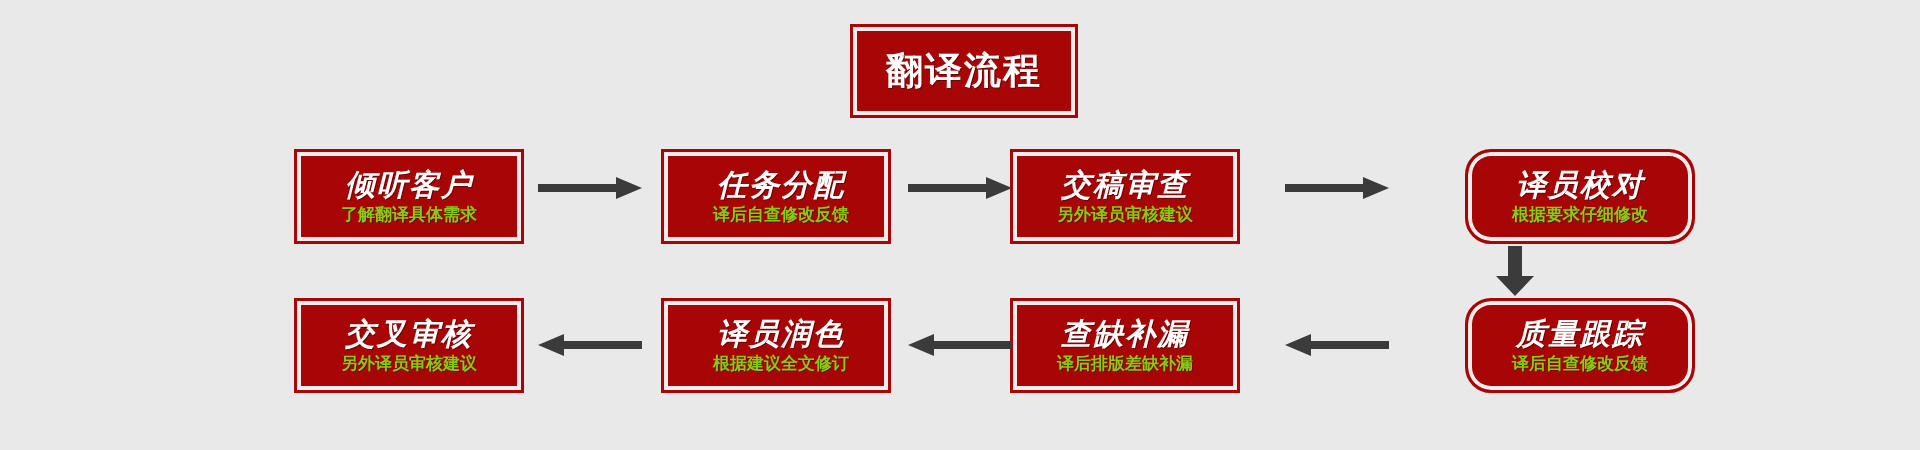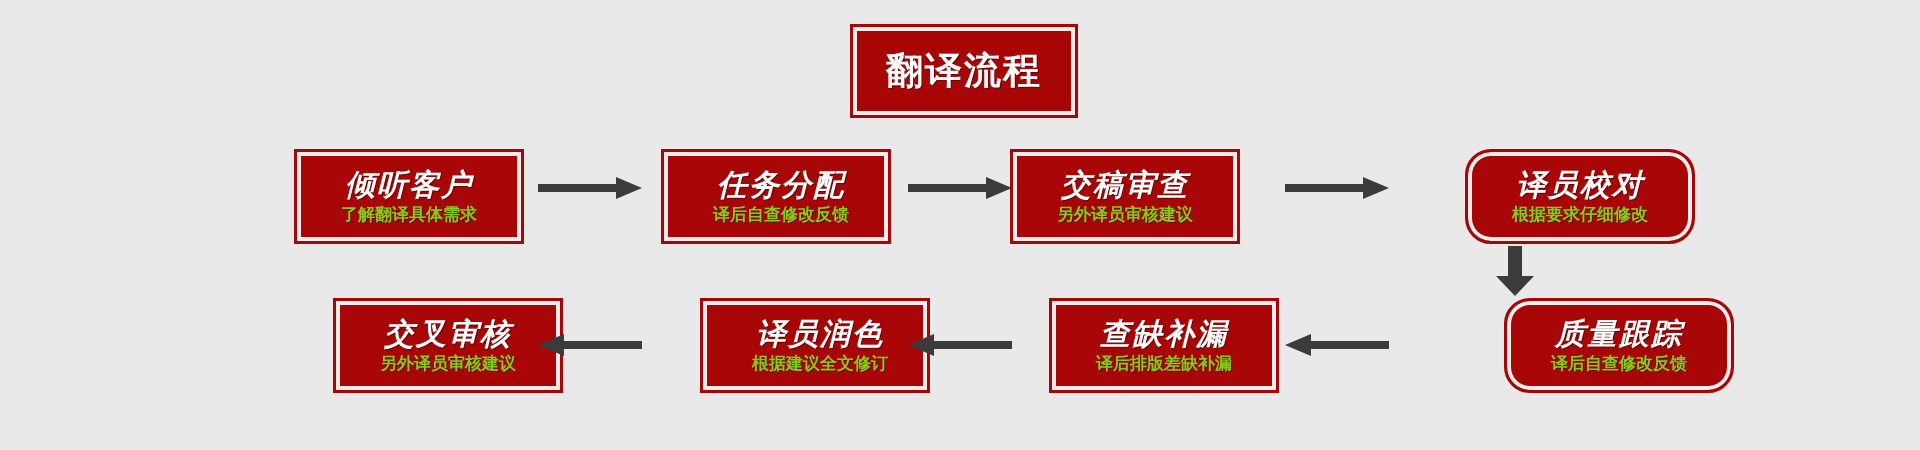--- a/index.html
+++ b/index.html
@@ -81,21 +81,21 @@
     letter-spacing: 2px;
     margin-bottom: 6px;
     font-style: italic;
   }
   .box-step .sub-text {
     font-size: 17px;
     letter-spacing: 0px;
   }
 
   .row1 { top: 149px; }
-  .row2 { top: 298px; margin-left: 39px; }
+  .row2 { top: 298px; }
 
   .col1 { left: 294px; }
   .col2 { left: 661px; padding-left: 10px; }
   .col3 { left: 1010px; }
   .col4 { left: 1465px; border-radius: 26px; }
 
   
   .arrow {
     position: absolute;
     height: 26px;

